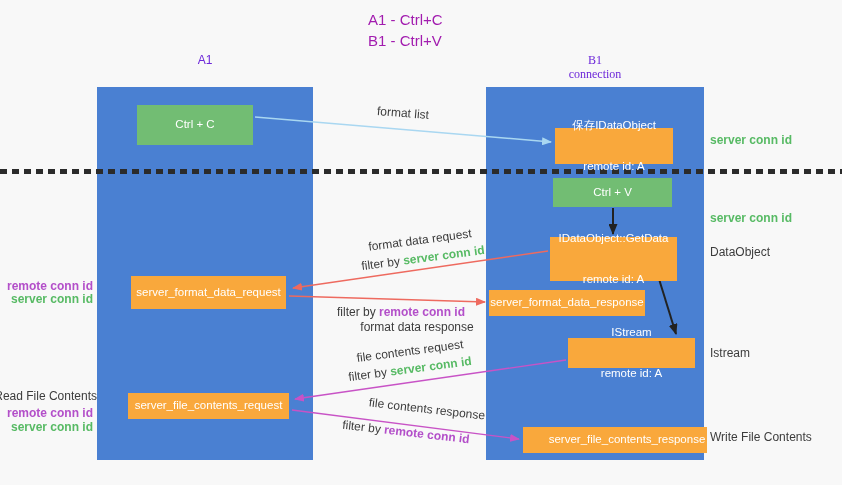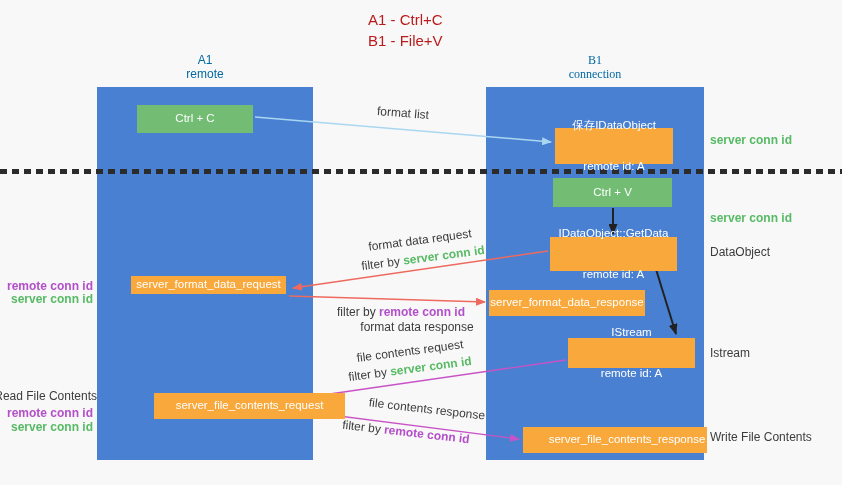--- a/index.html
+++ b/index.html
@@ -6,22 +6,22 @@
   body{
     font-family:"Liberation Sans","DejaVu Sans",sans-serif;
     background:#f0f0f0;
   }
   #canvas{
     position:relative;width:842px;height:485px;margin:0 auto;
     background:#f8f8f8;overflow:hidden;
   }
   .lane{position:absolute;background:#4a80d2;z-index:1;}
   .lane-header{position:absolute;z-index:1;text-align:center;
-    font-size:12px;line-height:14px;color:#0369a1;}
-  .title{position:absolute;z-index:1;font-size:15px;line-height:21px;color:#b91c1c;}
+    font-size:12px;line-height:14px;color:#6d28d9;}
+  .title{position:absolute;z-index:1;font-size:15px;line-height:21px;color:#a21caf;}
   .divider{position:absolute;left:0;top:169px;width:842px;height:5px;z-index:2;
     background:repeating-linear-gradient(90deg,#2b2b2b 0 7px,rgba(0,0,0,0) 7px 12px);}
   #arrows{position:absolute;left:0;top:0;z-index:3;}
   .node{position:absolute;z-index:4;display:flex;flex-direction:column;
     align-items:center;justify-content:center;color:#ffffff;
     font-size:11.5px;line-height:13.5px;text-align:center;white-space:nowrap;}
   .node.green{background:#72bd73;}
   .node.orange{background:#f9a83c;gap:28px;}
   .lbl{position:absolute;z-index:5;font-size:12px;color:#3c3c3c;white-space:nowrap;}
   .lbl.centered{transform:translate(-50%,-50%);}
@@ -33,26 +33,25 @@
   .side-right{position:absolute;left:710px;z-index:5;font-size:12px;white-space:nowrap;}
   .side-left{position:absolute;z-index:5;font-size:12px;text-align:right;white-space:nowrap;}
 </style>
 </head>
 <body>
 
 <div id="canvas">
 
   <div class="title" style="left:368px;top:9px;">
     <div>A1 - Ctrl+C</div>
-    <div>B1 - File+V</div>
+    <div>B1 - Ctrl+V</div>
   </div>
 
   <div class="lane-header" style="left:97px;top:53px;width:216px;">
     <div>A1</div>
-    <div>remote</div>
   </div>
   <div class="lane-header" style="left:486px;top:53px;width:218px;font-family:Liberation Serif, serif;">
     <div>B1</div>
     <div>connection</div>
   </div>
 
   <div class="lane" style="left:97px;top:87px;width:216px;height:373px;"></div>
   <div class="lane" style="left:486px;top:87px;width:218px;height:373px;"></div>
 
   <div class="divider"></div>
@@ -74,45 +73,45 @@
     </defs>
     <line x1="255" y1="117" x2="551" y2="142" stroke="#a9d7f1" stroke-width="1.5" marker-end="url(#ah-blue)"></line>
     <line x1="613" y1="208" x2="613" y2="234" stroke="#222222" stroke-width="2" marker-end="url(#ah-black)"></line>
     <line x1="655" y1="266" x2="676" y2="334" stroke="#222222" stroke-width="2" marker-end="url(#ah-black)"></line>
     <line x1="548" y1="251" x2="293" y2="288" stroke="#ee6a5f" stroke-width="1.4" marker-end="url(#ah-red)"></line>
     <line x1="289" y1="296" x2="485" y2="302" stroke="#ee6a5f" stroke-width="1.4" marker-end="url(#ah-red)"></line>
     <line x1="566" y1="360" x2="295" y2="399" stroke="#c853c6" stroke-width="1.4" marker-end="url(#ah-magenta)"></line>
     <line x1="292" y1="410" x2="519" y2="439" stroke="#c853c6" stroke-width="1.4" marker-end="url(#ah-magenta)"></line>
   </svg>
 
-  <div class="node green" style="left:137px;top:105px;width:116px;height:28px;">
+  <div class="node green" style="left:137px;top:105px;width:116px;height:40px;">
     <div>Ctrl + C</div>
   </div>
   <div class="node orange" style="left:555px;top:128px;width:118px;height:36px;">
     <div>保存IDataObject</div>
     <div>remote id: A</div>
   </div>
   <div class="node green" style="left:553px;top:178px;width:119px;height:29px;">
     <div>Ctrl + V</div>
   </div>
-  <div class="node orange" style="left:550px;top:237px;width:127px;height:34px;">
+  <div class="node orange" style="left:550px;top:237px;width:127px;height:44px;">
     <div>IDataObject::GetData</div>
     <div>remote id: A</div>
   </div>
-  <div class="node orange" style="left:131px;top:276px;width:155px;height:18px;">
+  <div class="node orange" style="left:131px;top:276px;width:155px;height:33px;">
     <div>server_format_data_request</div>
   </div>
   <div class="node orange" style="left:489px;top:290px;width:156px;height:26px;">
     <div>server_format_data_response</div>
   </div>
   <div class="node orange" style="left:568px;top:338px;width:127px;height:30px;">
     <div>IStream</div>
     <div>remote id: A</div>
   </div>
-  <div class="node orange" style="left:128px;top:393px;width:191px;height:26px;margin-left:26px;">
+  <div class="node orange" style="left:128px;top:393px;width:161px;height:26px;">
     <div>server_file_contents_request</div>
   </div>
   <div class="node orange" style="left:523px;top:427px;width:160px;height:26px;padding-left:24px;">
     <div>server_file_contents_response</div>
   </div>
 
   <div class="lbl rot-sm" style="left:403px;top:113px;">format list</div>
 
   <div class="lbl rot-up" style="left:420px;top:240px;">format data request</div>
   <div class="lbl rot-up" style="left:423px;top:258px;">

